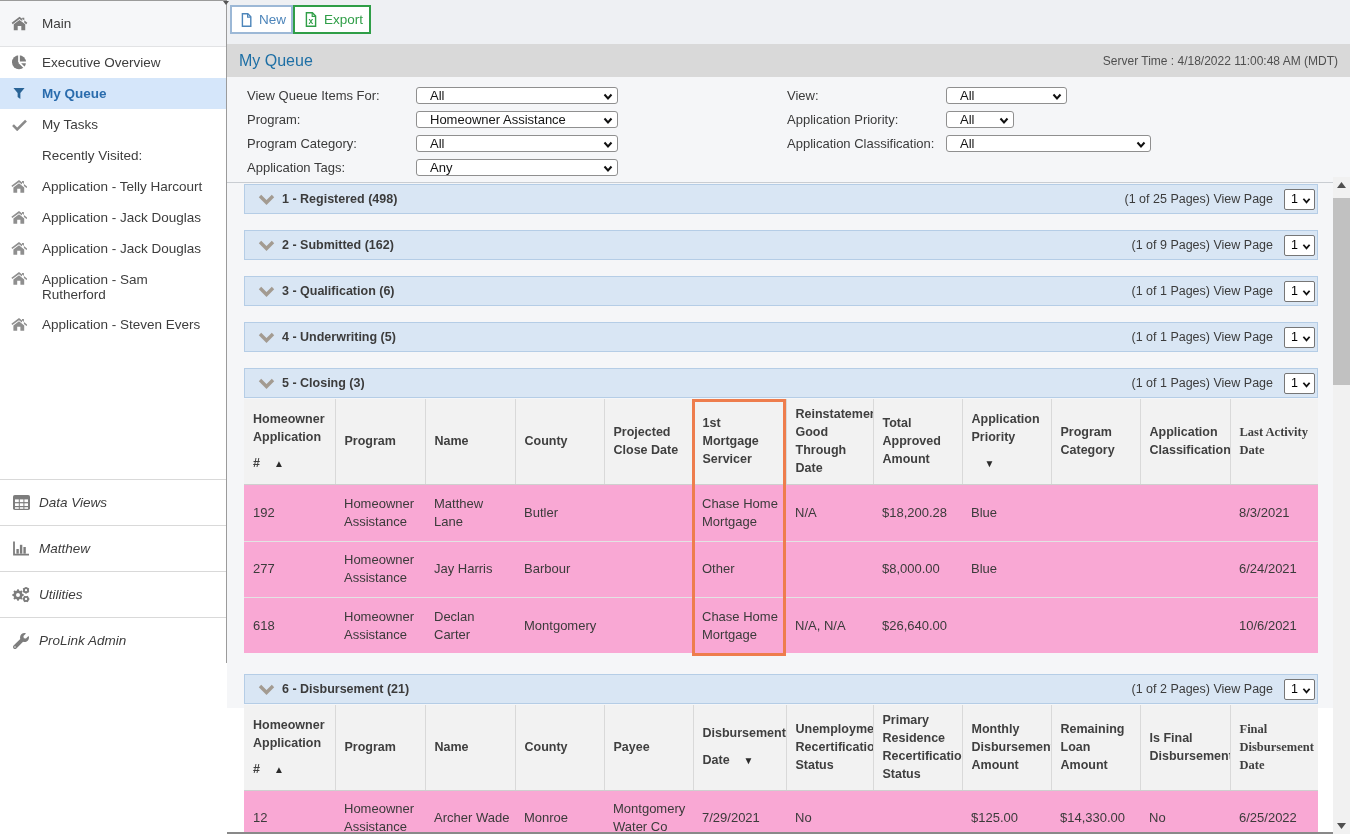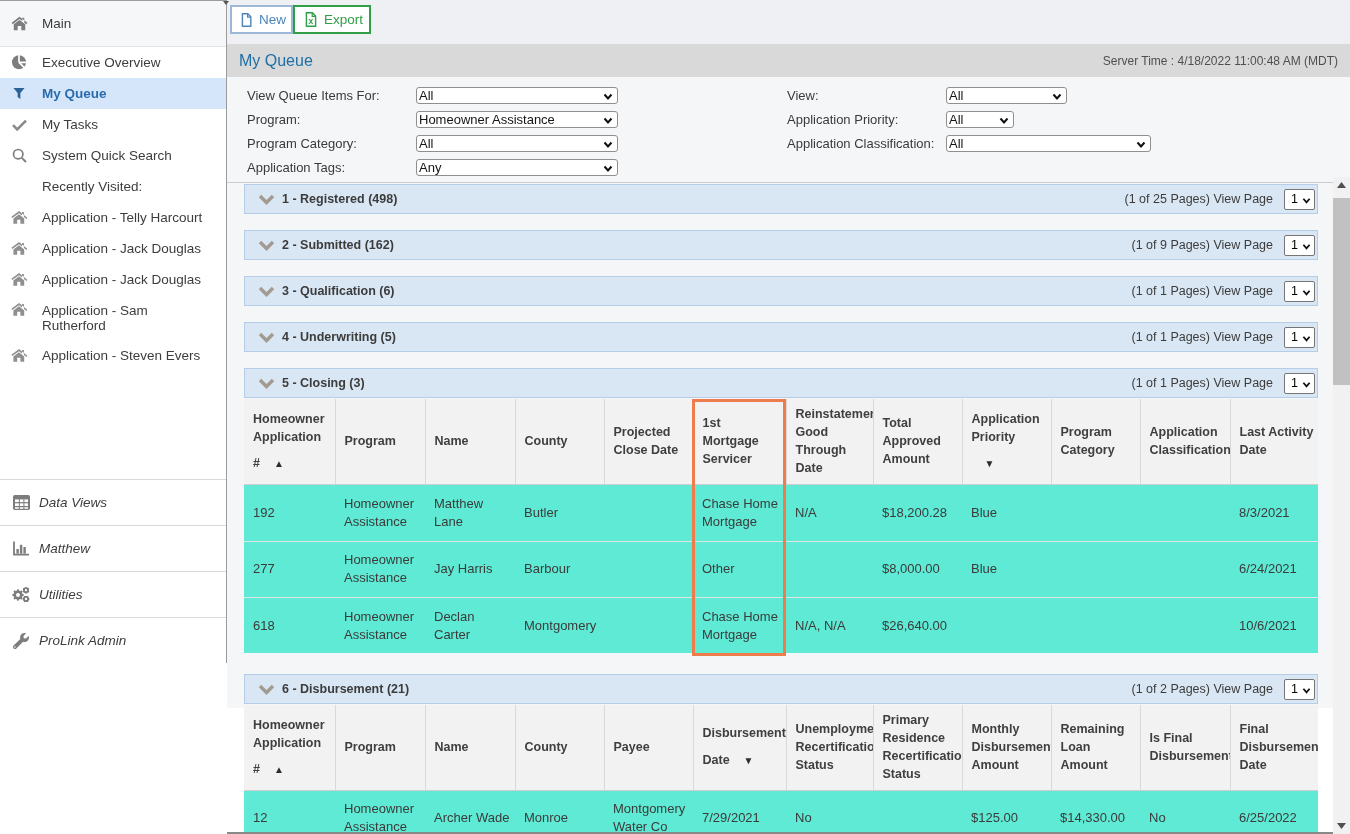--- a/index.html
+++ b/index.html
@@ -23,36 +23,36 @@
 #toolbar { position:absolute; left:0; top:0; width:1123px; height:44px; background:#eef0f3; }
 .btn { position:absolute; top:5px; height:29px; background:#fff; display:flex; align-items:center; font-size:13.5px; }
 #btn-new { left:3px; width:63px; border:2px solid #9cb8d6; color:#4d85ba; }
 #btn-export { left:66px; width:78px; border:2px solid #2f9e47; color:#2f9e47; }
 #graybar { position:absolute; left:0; top:44px; width:1123px; height:33px; background:#d9d9d9; display:flex; align-items:center; }
 #graybar .title { color:#1d6fa5; font-size:16px; margin-left:12px; }
 #graybar .server { margin-left:auto; margin-right:12px; color:#4f4f4f; font-size:12px; }
 
 
 .flabel { position:absolute; font-size:13px; color:#3a3a3a; }
-.sel { position:absolute; height:17px; background:#fff; border:1px solid #8f8f8f; border-radius:3px; font-size:13px; color:#141414; display:flex; align-items:center; padding-left:2px; }
+.sel { position:absolute; height:17px; background:#fff; border:1px solid #8f8f8f; border-radius:3px; font-size:13px; color:#141414; display:flex; align-items:center; padding-left:13px; }
 .sel svg { position:absolute; right:4px; top:3px; }
 
 
 .acc { position:absolute; left:17px; width:1074px; height:30px; background:#d9e6f4; border:1px solid #b5cde6; display:flex; align-items:center; }
 .acc .chev { margin-left:13px; }
 .acc .t { font-weight:bold; font-size:12.5px; color:#3c3c3c; margin-left:7px; }
 .acc .pg { margin-left:auto; font-size:12.5px; color:#3c3c3c; margin-right:11px; }
 .acc .psel { position:relative; margin-right:2px; width:31px; height:21px; background:#fff; border:1px solid #767676; border-radius:2px; font-size:12.5px; display:flex; align-items:center; padding-left:6px; }
 .acc .psel svg { position:absolute; right:3px; top:7px; }
 
 
-.tblwrap { position:absolute; left:17px; width:1074px; background:#5eead4; overflow:hidden; }
+.tblwrap { position:absolute; left:17px; width:1074px; background:#f9a8d4; overflow:hidden; }
 table { border-collapse:collapse; table-layout:fixed; width:1074px; }
 th { background:#f2f2f2; border-right:1px solid #d9d9d9; border-bottom:1px solid #cfcfcf; font-size:12.5px; color:#3f3f3f; text-align:left; font-weight:bold; padding:0 4px 0 9px; line-height:18px; vertical-align:middle; overflow:hidden; white-space:normal; }
-th:last-child { border-right:none; }
+th:last-child { border-right:none;font-family:Liberation Serif, serif; }
 td { font-size:13px; color:#3b3b3b; padding:0 4px 0 9px; line-height:18px; border-bottom:1px solid #e3e3e3; vertical-align:middle; overflow:hidden; }
 .arr { font-size:10px; color:#2b2b2b; }
 </style>
 </head>
 <body>
 <div id="app">
 <div style="position:absolute;left:0;top:0;width:227px;height:1px;background:#9b9b9b;z-index:9"></div>
 <div style="position:absolute;left:223px;top:1px;width:0;height:0;border-left:3px solid transparent;border-right:3px solid transparent;border-top:4px solid #565656;z-index:9"></div>
 
 <div id="content">
@@ -343,29 +343,20 @@
           </span>
           <span class="tx">My Queue</span>
         </div>
     <div class="nav-item">
           <span class="ic">
             <svg width="15" height="12" viewBox="0 0 15 12">
               <path d="M1 6.2 L5.2 10.4 L14 1.6" fill="none" stroke="#8a8a8a" stroke-width="2.6"></path>
             </svg>
           </span>
           <span class="tx">My Tasks</span>
-        </div>
-    <div class="nav-item">
-          <span class="ic">
-            <svg width="15" height="15" viewBox="0 0 15 15">
-              <circle cx="6.2" cy="6.2" r="4.7" fill="none" stroke="#7d7d7d" stroke-width="1.7"></circle>
-              <path d="M9.8 9.8 L14 14" stroke="#7d7d7d" stroke-width="1.9"></path>
-            </svg>
-          </span>
-          <span class="tx">System Quick Search</span>
         </div>
     <div class="nav-item">
           <span class="ic"></span>
           <span class="tx">Recently Visited:</span>
         </div>
     <div class="nav-item">
           <span class="ic">
             <svg width="16" height="13" viewBox="0 0 16 13">
               <path d="M8 0 L.4 5.8 l.9 1.2 L8 2.2 l3 2.3 V1 h1.9 v5 l2.7 2.1 .9-1.2 Z" fill="#8f8f8f"></path>
               <path d="M2.4 7.4 V12.8 H6.2 V8.8 h3.2 v4 h3.8 V7.4 L8 3.2 Z" fill="#8f8f8f"></path>

